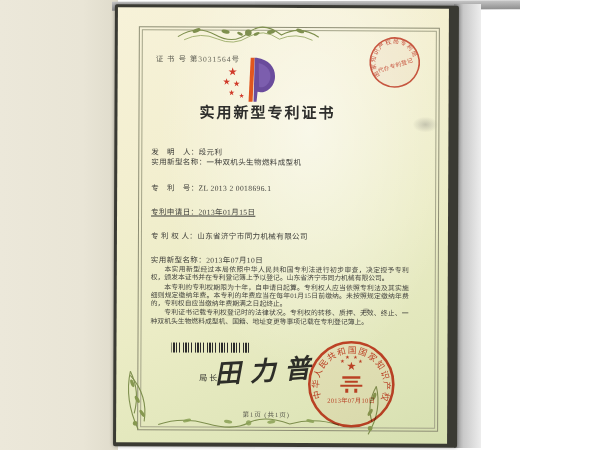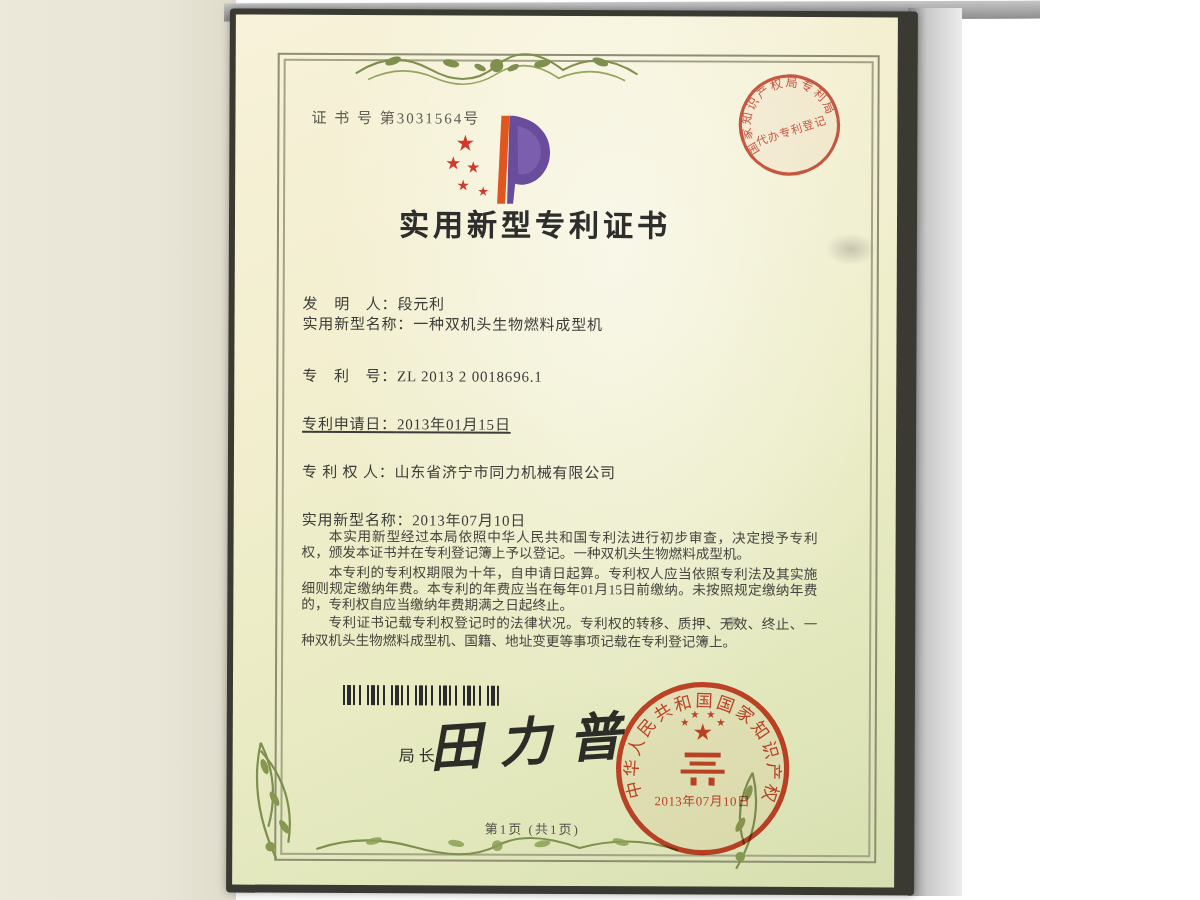--- a/index.html
+++ b/index.html
@@ -171,21 +171,21 @@
     <div class="abs fields">
       <div class="field-row f0"><span>实用新型名称：</span><span>一种双机头生物燃料成型机</span></div>
       <div class="field-row f1"><span>发　明　人：</span><span>段元利</span></div>
       <div class="field-row f2"><span>专　利　号：</span><span>ZL 2013 2 0018696.1</span></div>
       <div class="field-row f3"><span>专利申请日：</span><span>2013年01月15日</span></div>
       <div class="field-row f4"><span>专 利 权 人：</span><span>山东省济宁市同力机械有限公司</span></div>
       <div class="field-row f5"><span>实用新型名称：</span><span>2013年07月10日</span></div>
     </div>
 
     <div class="abs paras">
-      <p>本实用新型经过本局依照中华人民共和国专利法进行初步审查，决定授予专利权，颁发本证书并在专利登记簿上予以登记。一种双机头生物燃料成型机。</p>
+      <p>本实用新型经过本局依照中华人民共和国专利法进行初步审查，决定授予专利权，颁发本证书并在专利登记簿上予以登记。山东省济宁市同力机械有限公司。</p>
       <p>本专利的专利权期限为十年，自申请日起算。专利权人应当依照专利法及其实施细则规定缴纳年费。本专利的年费应当在每年01月15日前缴纳。未按照规定缴纳年费的，专利权自应当缴纳年费期满之日起终止。</p>
       <p>专利证书记载专利权登记时的法律状况。专利权的转移、质押、无效、终止、一种双机头生物燃料成型机、国籍、地址变更等事项记载在专利登记簿上。</p>
     </div>
 
     <div class="abs barcode"></div>
 
     <div class="abs chief-label">局长</div>
     <div class="abs signature">田力普</div>
 
     <svg class="abs seal" viewBox="0 0 92 92" xmlns="http://www.w3.org/2000/svg" xmlns:xlink="http://www.w3.org/1999/xlink">

